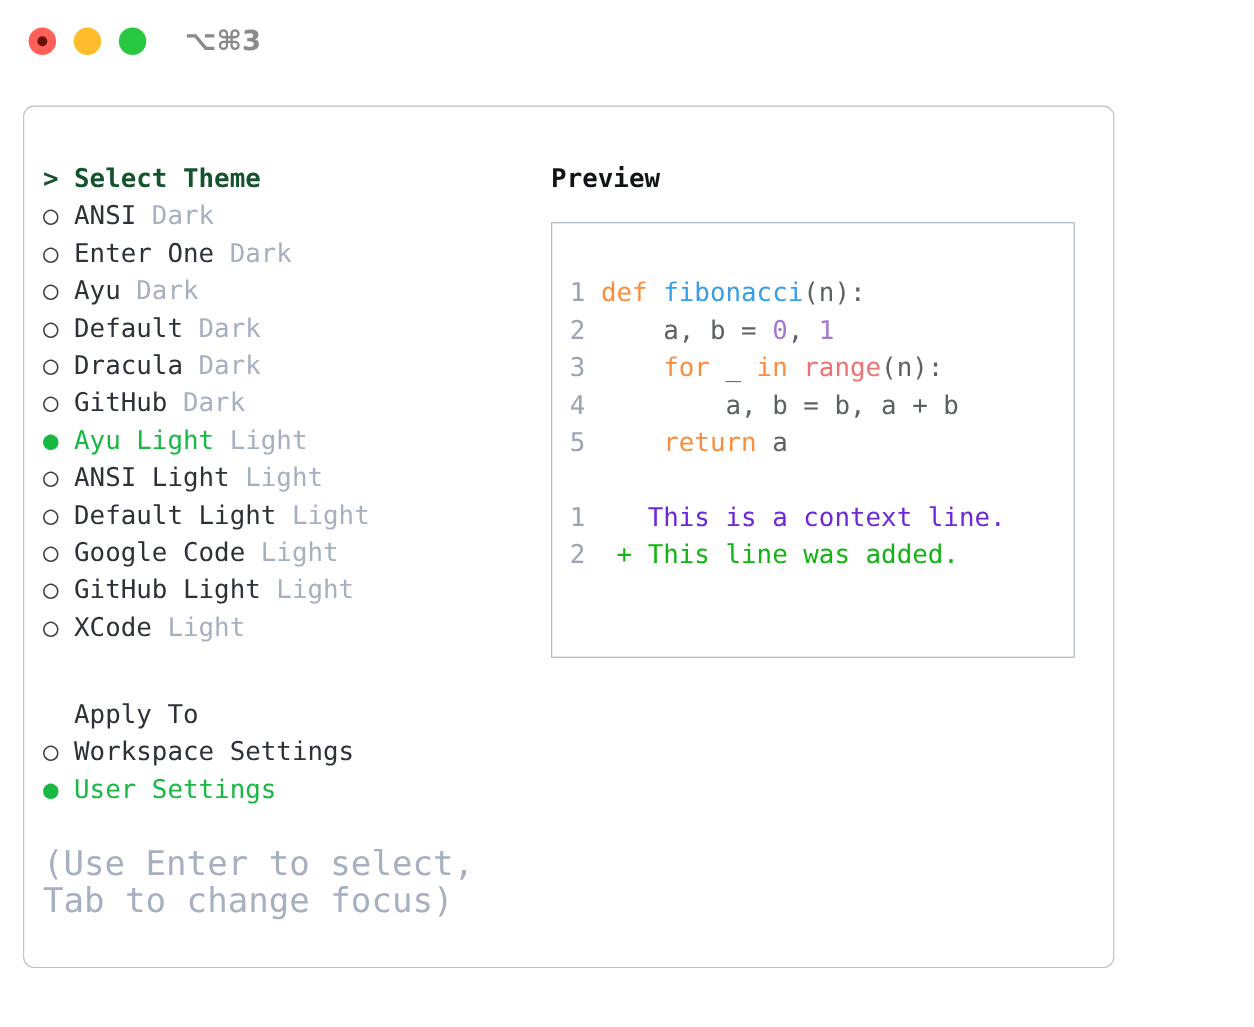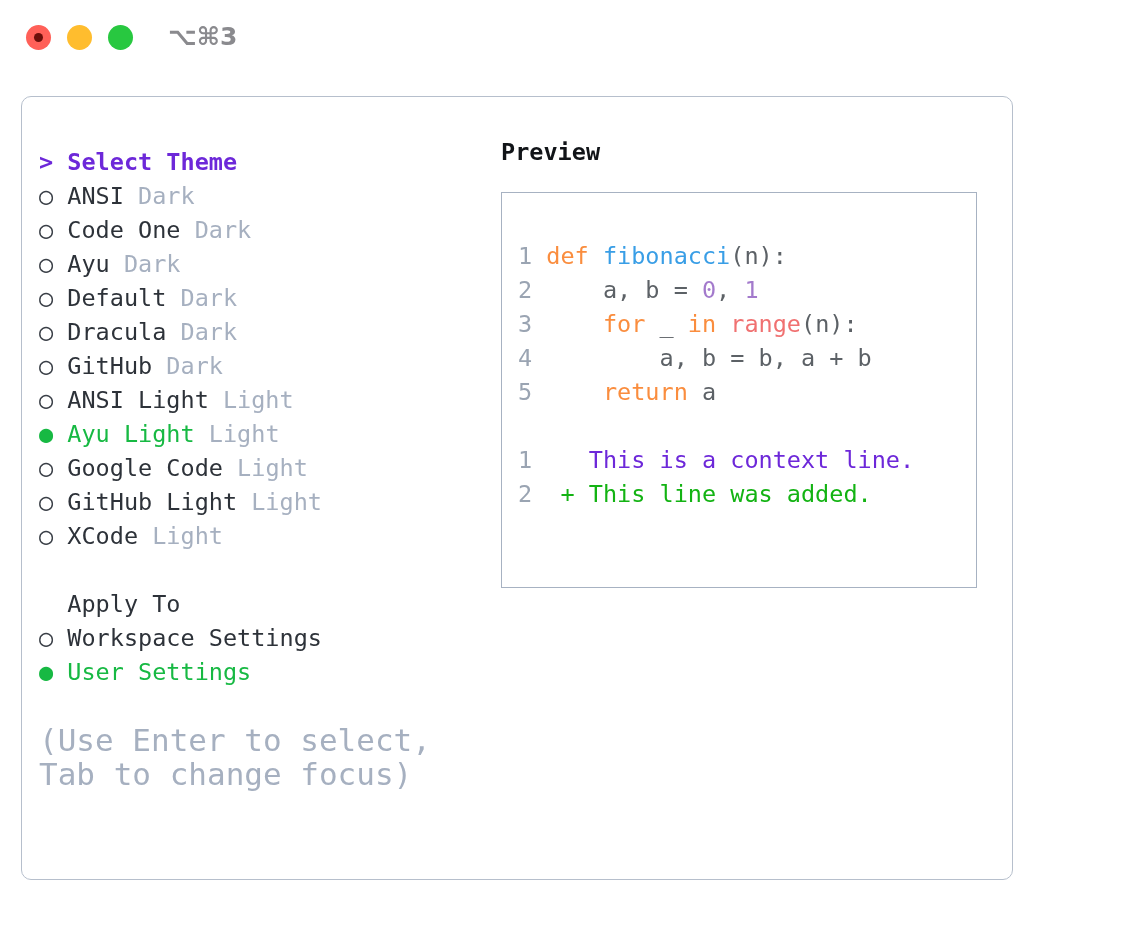--- a/index.html
+++ b/index.html
@@ -91,49 +91,50 @@
     width: 450px;
   }
   .row {
     font-size: 23.5px;
     line-height: 34px;
     white-space: pre;
     color: #2D3239;
   }
   .hdr {
     font-weight: bold;
-    color: #6d28d9;
+    color: #14532d;
     font-size: 23.5px;
     line-height: 34px;
     white-space: pre;
   }
   .bullet { color: #3B4048; }
   .bullet-sel { color: #17B943; }
   .name-sel { color: #17B943; }
   .cat { color: #A6B0C0; }
   .spacer { height: 34px; }
   .subhdr {
     font-size: 23.5px;
     line-height: 34px;
     white-space: pre;
     color: #2D3239;
+    margin-top: 11px;
   }
   .hint {
     font-size: 31px;
     line-height: 34px;
     color: #A6B0C0;
     width: 420px;
     white-space: normal;
   }
 
   
   .right-col {
     position: absolute;
     left: 479px;
-    top: 38px;
+    top: 48px;
     width: 500px;
   }
   .preview-title {
     font-size: 23.5px;
     font-weight: bold;
     color: #111418;
     line-height: 34px;
     margin-bottom: 23px;
   }
   .preview-box {
@@ -176,27 +177,28 @@
   </div>
 
   <div class="panel">
 
     <div class="left-col">
 
       <div class="hdr"><span>&gt; </span><span>Select Theme</span></div>
 
       <div id="theme-list">
           <div class="row"><span class="bullet">○ </span><span>ANSI</span><span class="cat"> Dark</span></div>
-          <div class="row"><span class="bullet">○ </span><span>Code One</span><span class="cat"> Dark</span></div>
+          <div class="row"><span class="bullet">○ </span><span>Enter One</span><span class="cat"> Dark</span></div>
           <div class="row"><span class="bullet">○ </span><span>Ayu</span><span class="cat"> Dark</span></div>
           <div class="row"><span class="bullet">○ </span><span>Default</span><span class="cat"> Dark</span></div>
           <div class="row"><span class="bullet">○ </span><span>Dracula</span><span class="cat"> Dark</span></div>
           <div class="row"><span class="bullet">○ </span><span>GitHub</span><span class="cat"> Dark</span></div>
+          <div class="row"><span class="bullet-sel">● </span><span class="name-sel">Ayu Light</span><span class="cat"> Light</span></div>
           <div class="row"><span class="bullet">○ </span><span>ANSI Light</span><span class="cat"> Light</span></div>
-          <div class="row"><span class="bullet-sel">● </span><span class="name-sel">Ayu Light</span><span class="cat"> Light</span></div>
+          <div class="row"><span class="bullet">○ </span><span>Default Light</span><span class="cat"> Light</span></div>
           <div class="row"><span class="bullet">○ </span><span>Google Code</span><span class="cat"> Light</span></div>
           <div class="row"><span class="bullet">○ </span><span>GitHub Light</span><span class="cat"> Light</span></div>
           <div class="row"><span class="bullet">○ </span><span>XCode</span><span class="cat"> Light</span></div>
         </div>
 
       <div class="spacer"></div>
 
       <div class="subhdr">  Apply To</div>
       <div id="apply-list">
           <div class="row"><span class="bullet">○ </span><span>Workspace Settings</span></div>

